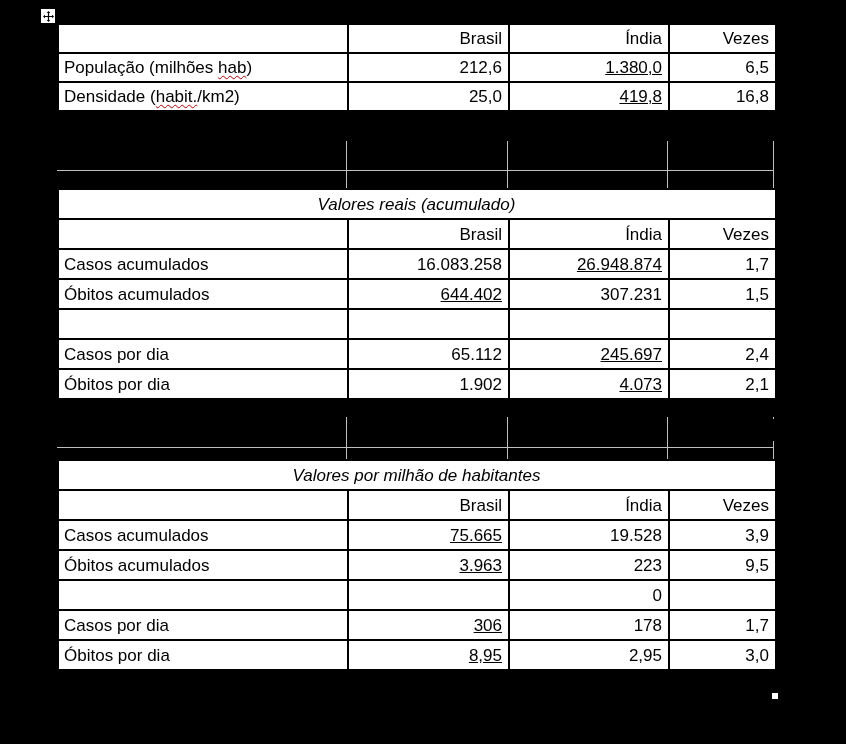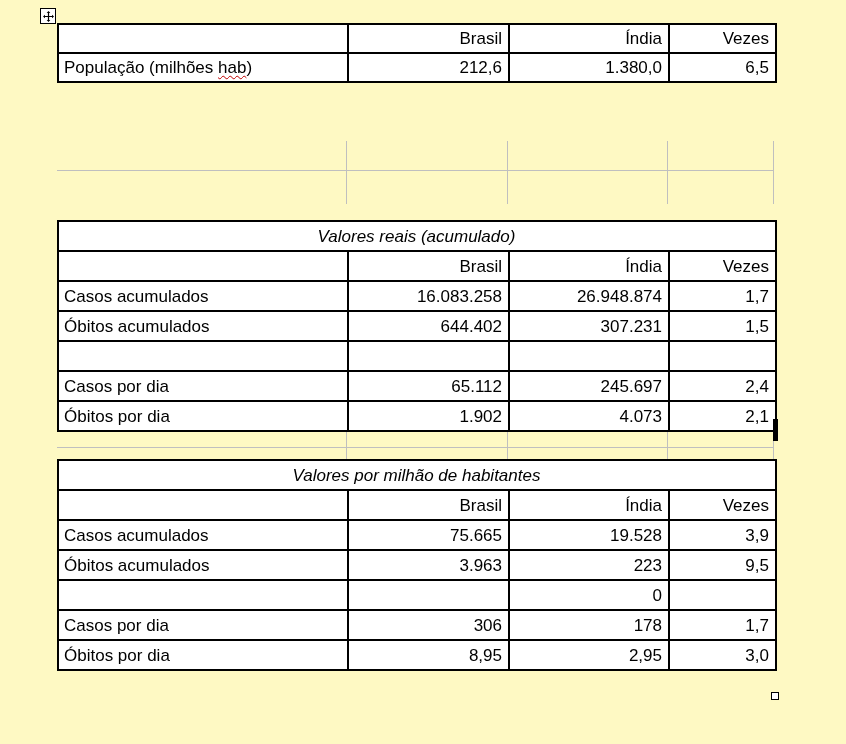--- a/index.html
+++ b/index.html
@@ -1,41 +1,41 @@
 <!DOCTYPE html>
 <html><head>
 <meta charset="utf-8">
 <style>
   html,body { margin:0; padding:0; background:#ffffff; }
   body { width:846px; height:744px; font-family:"Liberation Sans","DejaVu Sans",sans-serif; color:#000; }
-  .canvas { position:relative; width:846px; height:744px; background:#fef9c3; overflow:hidden; }
+  .canvas { position:relative; width:846px; height:744px; background:#000000; overflow:hidden; }
 
   
   .move-handle { position:absolute; left:40px; top:8px; width:14px; height:14px;
                  background:#fff; border:1px solid #000; display:flex; align-items:center; justify-content:center; }
   .resize-handle { position:absolute; left:771px; top:692px; width:6px; height:6px;
                    background:#fff; border:1px solid #000; }
   .cursor-mark { position:absolute; left:773px; top:419px; width:5px; height:22px; background:#000; }
 
   
   .gl-v { position:absolute; width:1px; background:#bfbfbf; }
   .gl-h { position:absolute; height:1px; background:#bfbfbf; }
 
   table.sheet-table { position:absolute; left:57px; border-collapse:collapse; table-layout:fixed; }
   .sheet-table td { border:2px solid #000; font-size:17px; line-height:1;
                     padding:0 6px 0 5px; height:28px; vertical-align:middle;
                     white-space:nowrap; overflow:hidden; background:#fff; }
   #t1 { top:23px; }  #t1 td { height:27px; }
-  #t2 { top:220px; }
+  #t2 { top:188px; }
   #t3 { top:459px; }
 
   .lbl  { text-align:left;margin-top:12px; }
   .num  { text-align:right; }
   .chdr { background:#ccffff; text-align:right; }
-  .hl   { background:#ffff99; }
+  .hl   { background:#ffff99;text-decoration:underline; }
   .ttl  { font-style:italic; text-align:center; }
   .typo { text-decoration-line:underline; text-decoration-style:wavy;
           text-decoration-color:#c00000; text-decoration-thickness:1px; text-underline-offset:2px; }
 </style>
 </head>
 <body>
 
 <div class="canvas">
 
   <div class="move-handle">
@@ -68,20 +68,26 @@
       <td class="lbl"></td>
       <td class="chdr">Brasil</td>
       <td class="chdr">Índia</td>
       <td class="chdr">Vezes</td>
     </tr>
     <tr>
       <td class="lbl"><span>População (milhões </span><span class="typo">hab</span><span>)</span></td>
       <td class="num">212,6</td>
       <td class="num hl">1.380,0</td>
       <td class="num">6,5</td>
+    </tr>
+    <tr>
+      <td class="lbl"><span>Densidade (</span><span class="typo">habit.</span><span>/km2)</span></td>
+      <td class="num">25,0</td>
+      <td class="num hl">419,8</td>
+      <td class="num">16,8</td>
     </tr>
   </tbody>
     </table>
 
   <table class="sheet-table" id="t2">
     <colgroup>
         <col style="width:290px">
         <col style="width:161px">
         <col style="width:160px">
         <col style="width:107px">

